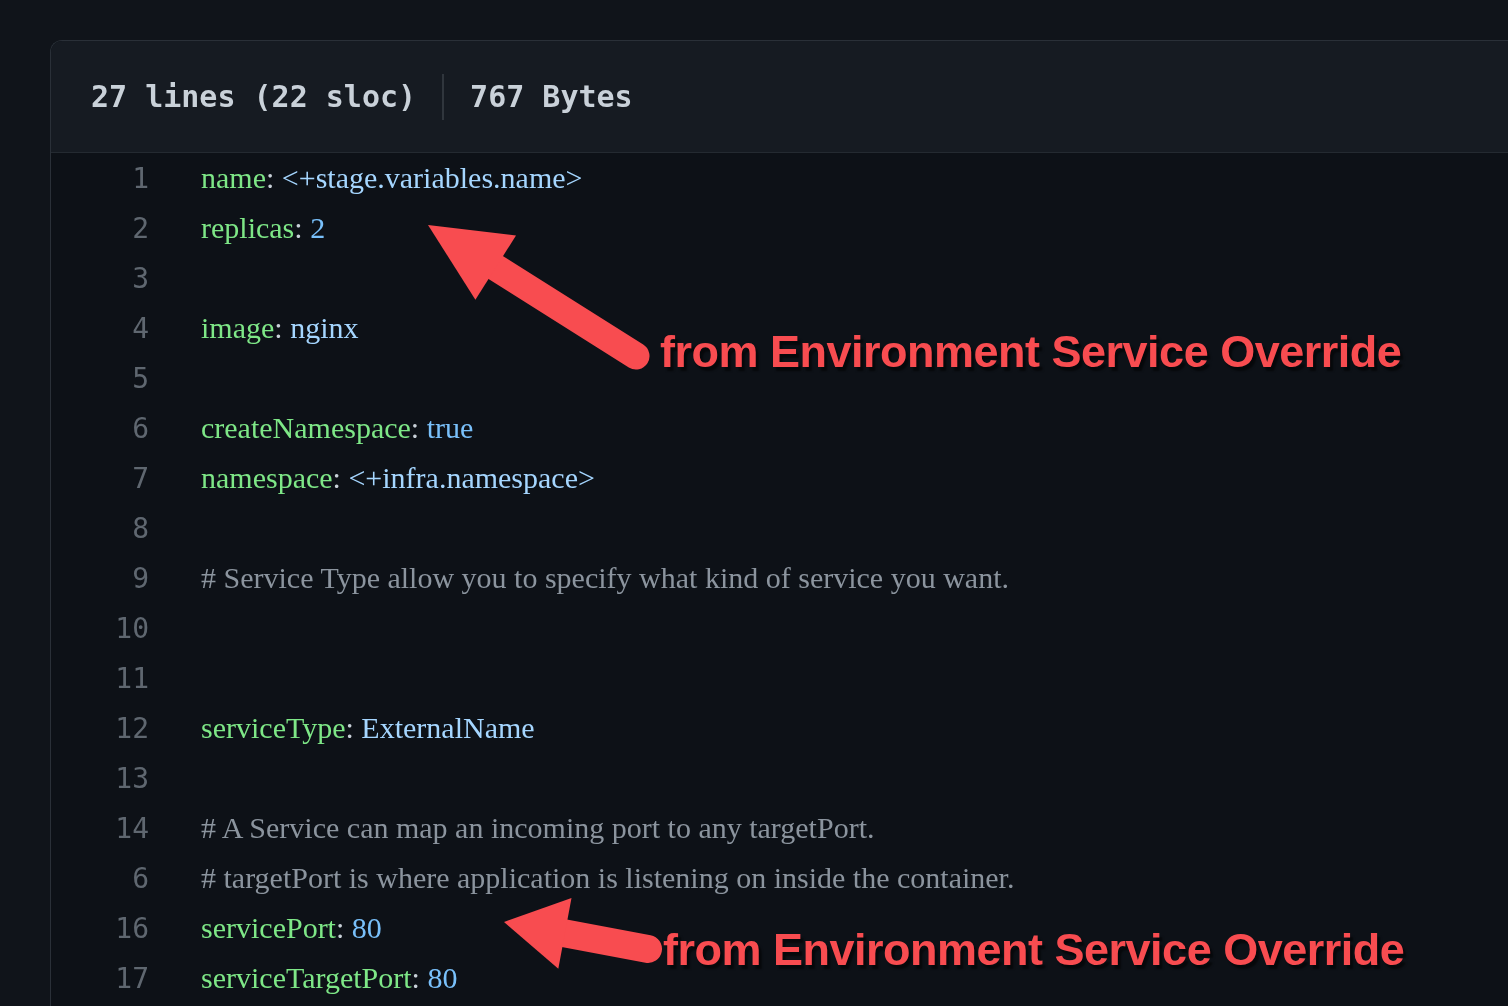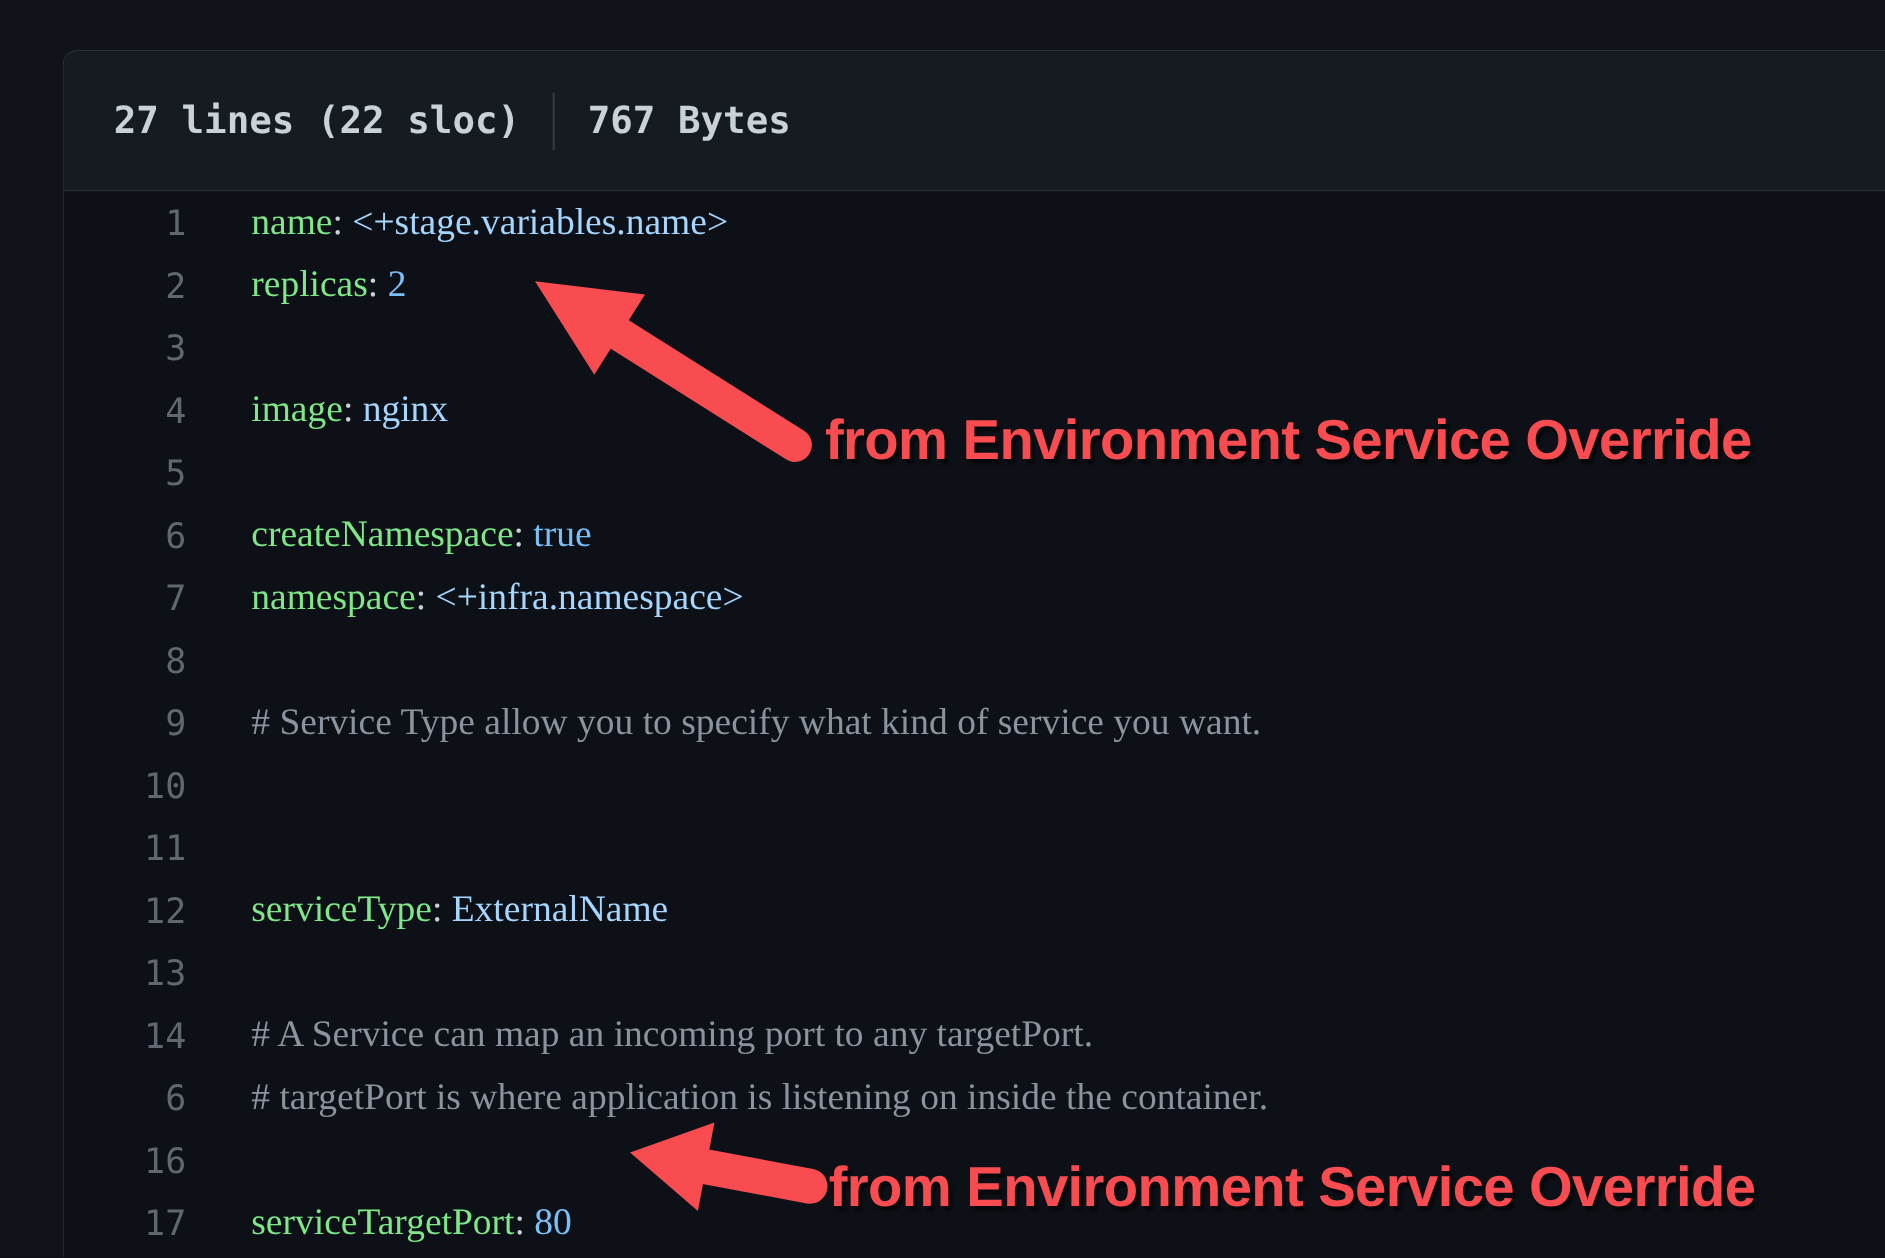--- a/index.html
+++ b/index.html
@@ -111,21 +111,21 @@
       <div class="row"><span class="gutter">6</span><span class="code-text"><span class="tok-key">createNamespace</span><span class="tok-punct">: </span><span class="tok-const">true</span></span></div>
       <div class="row"><span class="gutter">7</span><span class="code-text"><span class="tok-key">namespace</span><span class="tok-punct">: </span><span class="tok-string">&lt;+infra.namespace&gt;</span></span></div>
       <div class="row"><span class="gutter">8</span><span class="code-text"></span></div>
       <div class="row"><span class="gutter">9</span><span class="code-text"><span class="tok-comment"># Service Type allow you to specify what kind of service you want.</span></span></div>
       <div class="row"><span class="gutter">10</span></div>
       <div class="row"><span class="gutter">11</span></div>
       <div class="row"><span class="gutter">12</span><span class="code-text"><span class="tok-key">serviceType</span><span class="tok-punct">: </span><span class="tok-string">ExternalName</span></span></div>
       <div class="row"><span class="gutter">13</span><span class="code-text"></span></div>
       <div class="row"><span class="gutter">14</span><span class="code-text"><span class="tok-comment"># A Service can map an incoming port to any targetPort.</span></span></div>
       <div class="row"><span class="gutter">6</span><span class="code-text"><span class="tok-comment"># targetPort is where application is listening on inside the container.</span></span></div>
-      <div class="row"><span class="gutter">16</span></div>
+      <div class="row"><span class="gutter">16</span><span class="code-text"><span class="tok-key">servicePort</span><span class="tok-punct">: </span><span class="tok-const">80</span></span></div>
       <div class="row"><span class="gutter">17</span><span class="code-text"><span class="tok-key">serviceTargetPort</span><span class="tok-punct">: </span><span class="tok-const">80</span></span></div>
     </div>
 </div>
 
 <svg class="overlay" viewBox="0 0 1508 1006">
   <g>
     <line x1="636" y1="356" x2="487" y2="262" stroke="currentColor" stroke-width="27" stroke-linecap="round"></line>
     <polygon points="428,225 516,235.5 475.4,299.7" fill="currentColor"></polygon>
   </g>
   <g>

